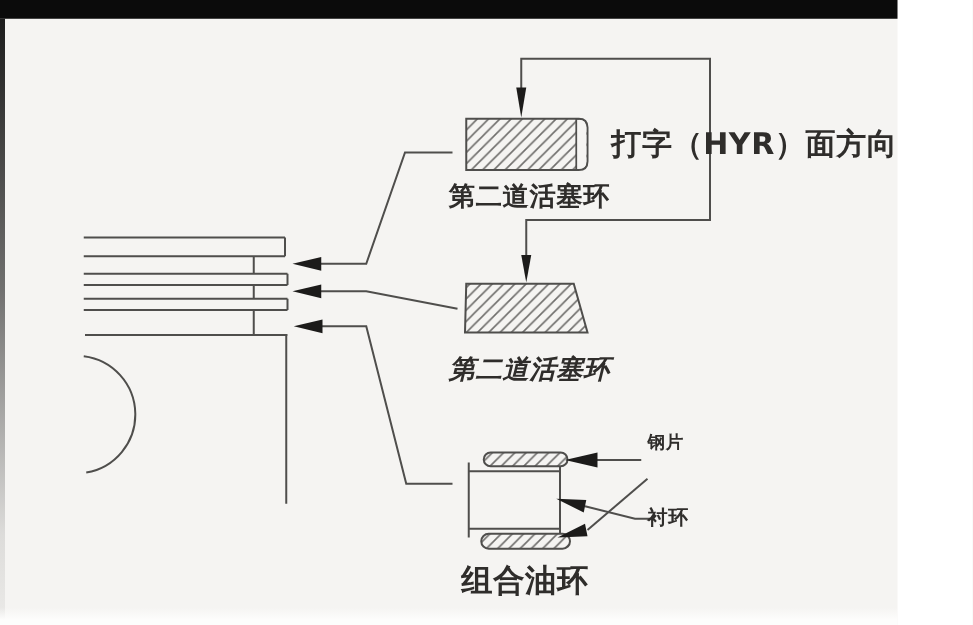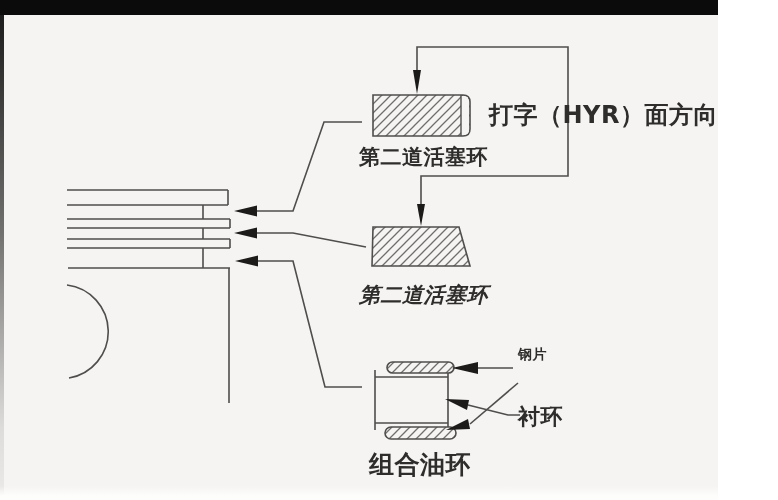--- a/index.html
+++ b/index.html
@@ -21,21 +21,21 @@
   .shape{stroke:var(--line);stroke-width:1.6;}
   .arrow path{fill:var(--arrow);stroke:none;}
   .hatchline{stroke:var(--hatch);stroke-width:1.3;fill:none;}
   .capfill{fill:var(--bg);stroke:none;}
   .label{position:absolute;color:var(--text);font-weight:bold;white-space:nowrap;
     letter-spacing:0.5px;line-height:1.1;}
   .lab-stamp{left:489px;top:102px;font-size:24px;}
   .lab-ring1{left:359px;top:146px;font-size:21px;}
   .lab-ring2{left:359px;top:284px;font-size:21px;font-style:italic;}
   .lab-steel{left:518px;top:347px;font-size:14px;}
-  .lab-spacer{left:518px;top:405px;font-size:22px;text-align:right;}
+  .lab-spacer{left:518px;top:405px;font-size:16px;text-align:right;}
   .lab-oil{left:369px;top:451px;font-size:25px;}
 </style>
 </head>
 <body>
 
 <div class="root">
 
   <div class="topbar"></div>
   <div class="left-edge"></div>
   <div class="right-line"></div>

